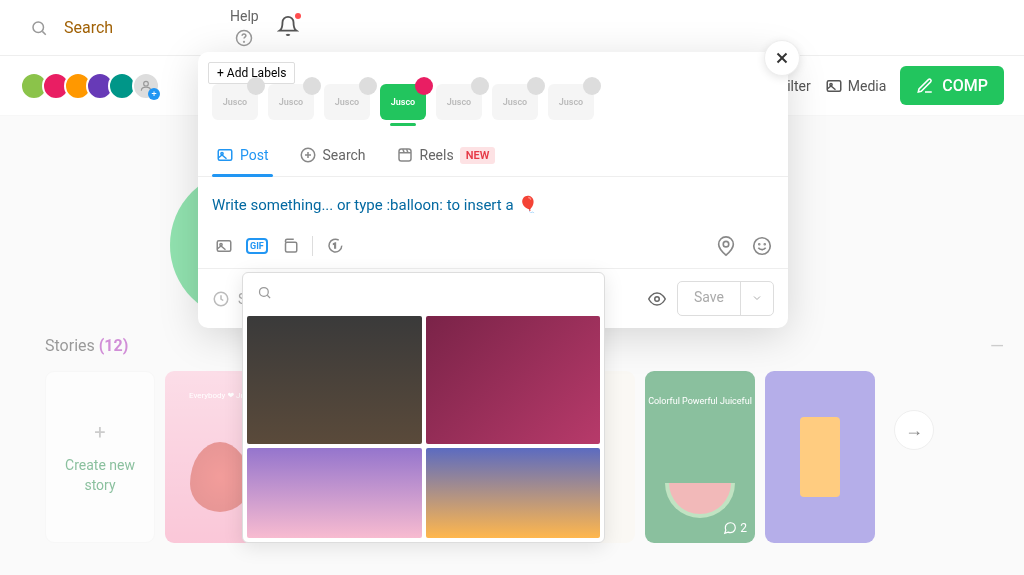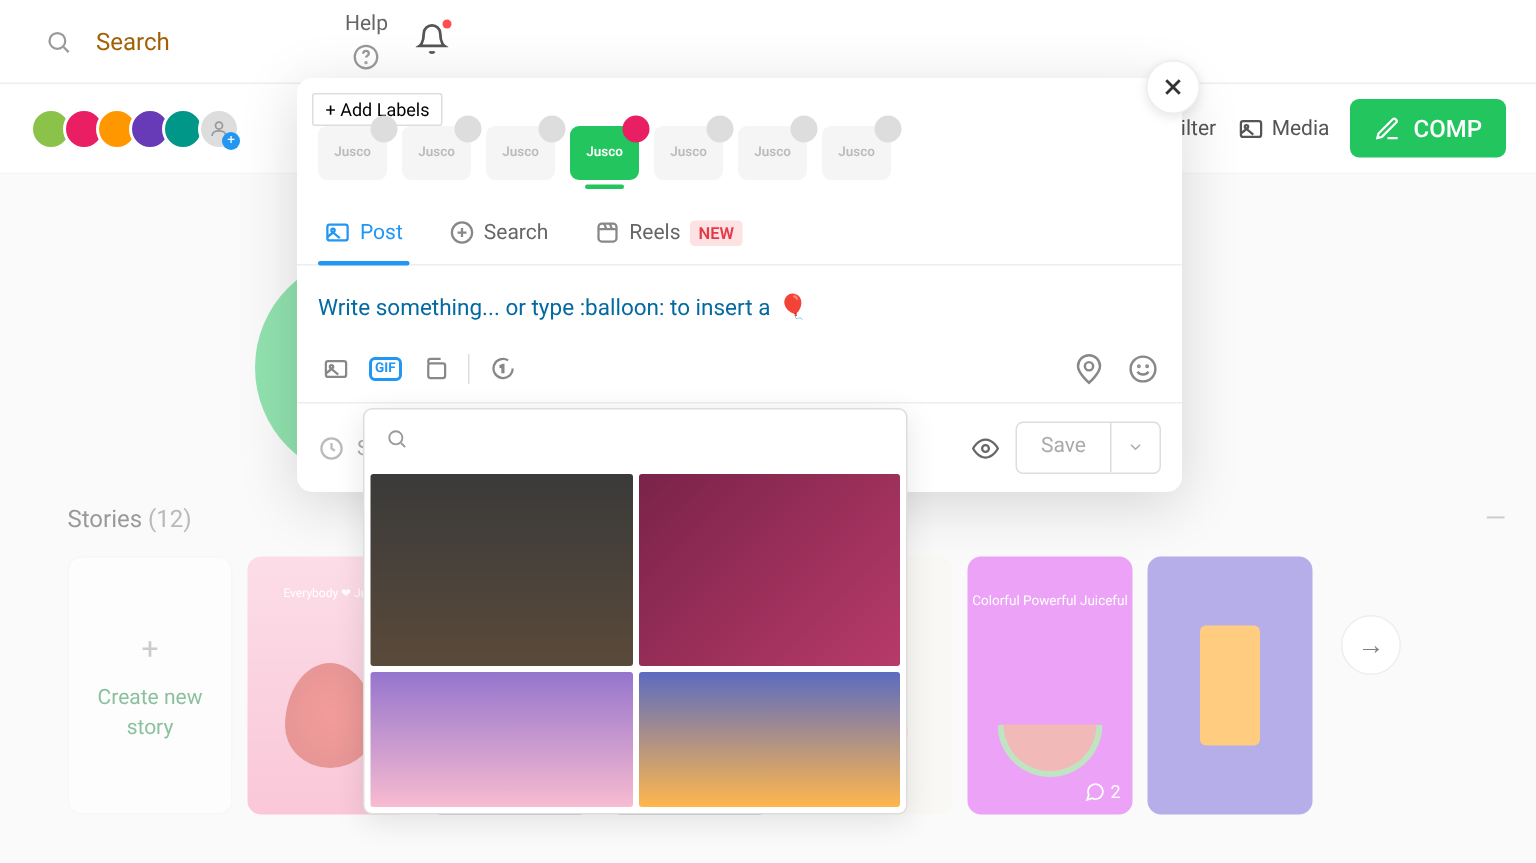--- a/index.html
+++ b/index.html
@@ -32,30 +32,30 @@
     
     .overlay-tint{position:absolute;top:110px;left:0;right:0;bottom:0;background:rgba(255,255,255,0.5);}
     
     
     .green-circle{position:absolute;top:170px;left:170px;width:150px;height:150px;background:#22c55e;border-radius:50%;}
     
     
     .stories{position:absolute;top:335px;left:45px;right:20px;}
     .stories-head{display:flex;align-items:center;justify-content:space-between;margin-bottom:15px;}
     .stories-title{font-size:16px;color:#333;}
-    .stories-count{color:#737373;font-weight:400;}
+    .stories-count{color:#a21caf;font-weight:700;}
     .story-list{display:flex;gap:10px;}
     .story-card{width:110px;height:172px;border-radius:9px;flex-shrink:0;position:relative;overflow:hidden;display:flex;align-items:center;justify-content:center;}
     .create-story{background:#fafafa;border:1px solid #eee;flex-direction:column;gap:10px;}
     .create-plus{width:28px;height:28px;display:flex;align-items:center;justify-content:center;color:#999;font-size:20px;}
     .create-text{color:#15803d;text-align:center;font-size:14px;line-height:1.4;padding:0 8px;}
     .sc-strawberry{background:linear-gradient(#f8bbd0,#f48fb1);}
     .sc-night{background:#0d1b3d;}
     .sc-papaya{background:#f5f0e8;}
-    .sc-melon{background:#d946ef;}
+    .sc-melon{background:#15803d;}
     .sc-orange{background:#6b5dd3;}
     .story-comment{position:absolute;bottom:8px;right:8px;display:flex;align-items:center;color:#fff;font-size:12px;gap:3px;}
     .nav-arrow{position:absolute;top:75px;right:70px;width:40px;height:40px;background:#fff;border:1px solid #ddd;border-radius:50%;display:flex;align-items:center;justify-content:center;font-size:18px;}
     .modal{position:absolute;top:52px;left:198px;width:590px;background:#fff;border-radius:10px;box-shadow:0 8px 40px rgba(0,0,0,0.15);z-index:10;}
     .close-modal{position:absolute;top:-12px;right:-12px;width:36px;height:36px;background:#fff;border-radius:50%;display:flex;align-items:center;justify-content:center;font-size:20px;box-shadow:0 2px 8px rgba(0,0,0,0.1);border:1px solid #eee;}
     .add-labels{position:absolute;top:10px;left:10px;border:1px solid #ddd;padding:3px 8px;font-size:12px;display:flex;align-items:center;gap:3px;background:#fff;border-radius:2px;}
     .accounts{display:flex;gap:10px;padding:32px 14px 14px;}
     .acct{width:46px;height:36px;background:#f5f5f5;border-radius:6px;position:relative;display:flex;align-items:center;justify-content:center;}
     .acct-indicator{position:absolute;top:-7px;right:-7px;width:18px;height:18px;background:#ddd;border-radius:50%;}
     .acct-active{background:#22c55e;}

